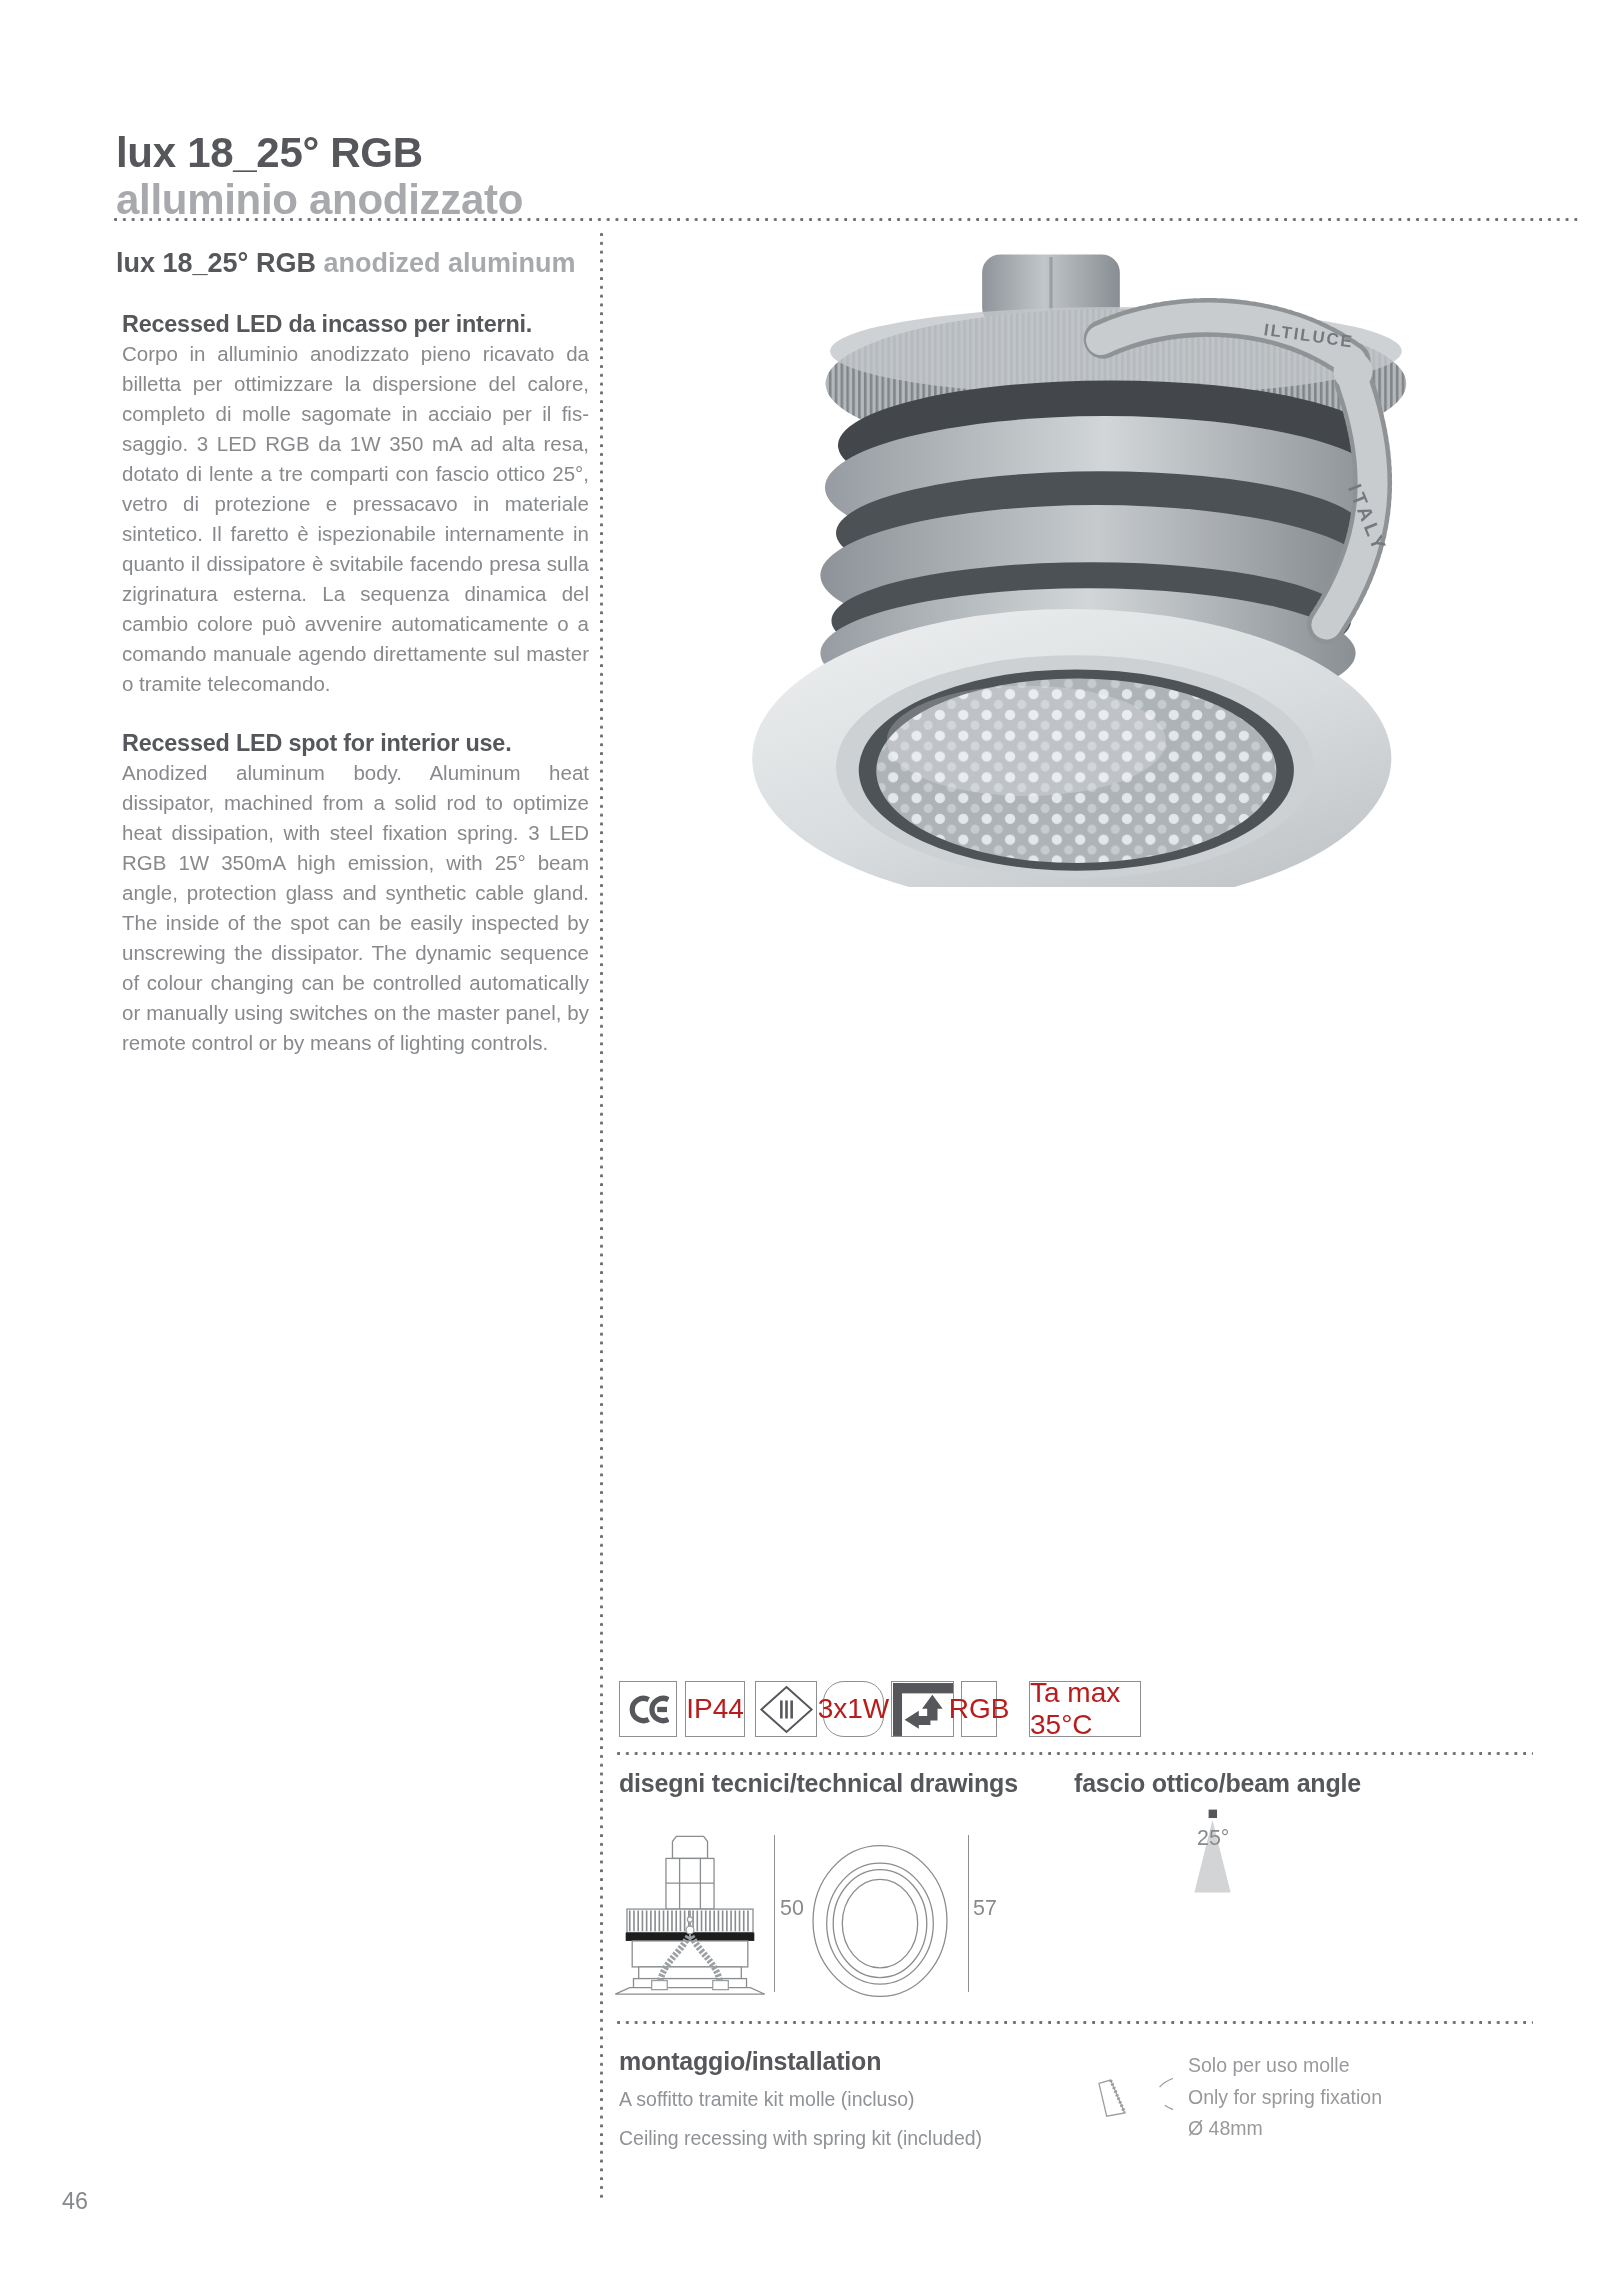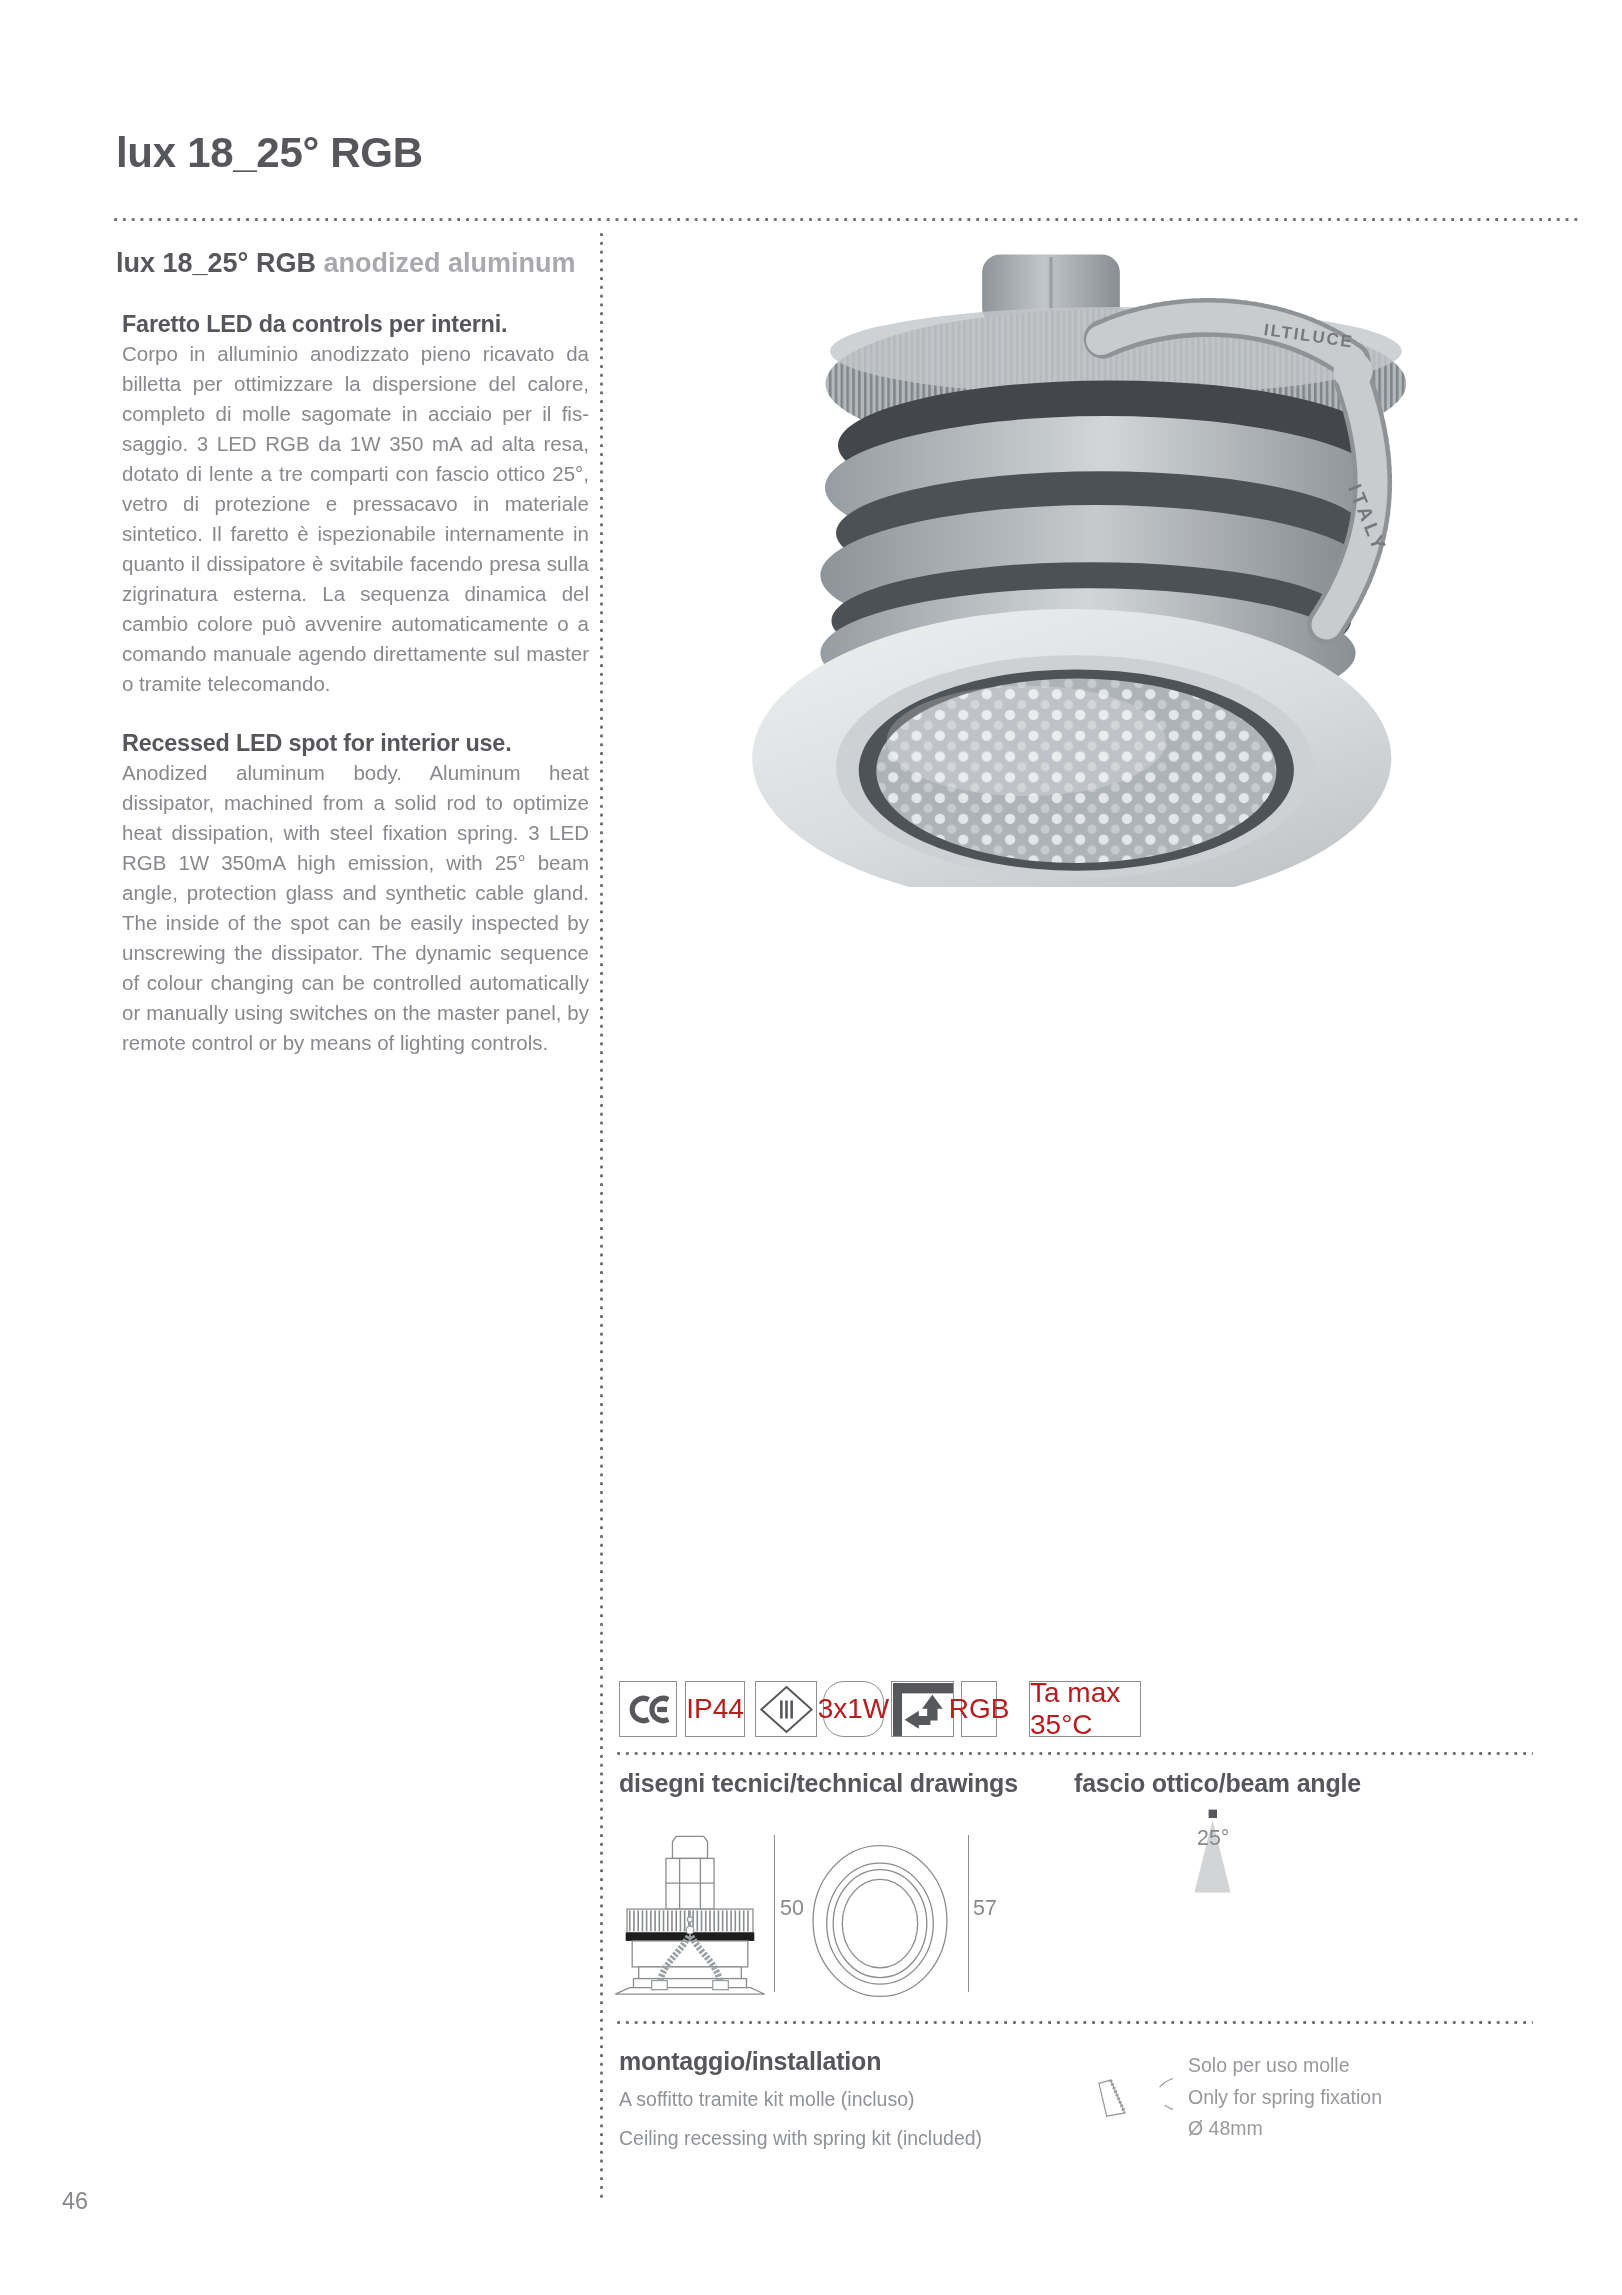--- a/index.html
+++ b/index.html
@@ -43,33 +43,34 @@
 
   .pagenum{left:62px;top:2188px;font-size:23.4px;color:#87898c;}
 </style>
 </head>
 <body>
 
 <div class="page">
 
   <div class="abs title">
     <div>lux 18_25° RGB</div>
+    <div class="sub">alluminio anodizzato</div>
   </div>
 
   <div class="hdots" style="left:114px;top:218px;width:1468px;"></div>
   <div class="vdots" style="left:600px;top:233px;height:1969px;"></div>
 
   <div class="abs variant">
     <span>lux 18_25° RGB</span>
     <span> </span>
     <span class="mat">anodized aluminum</span>
   </div>
 
   <section class="abs desc it-block">
-    <h3>Faretto LED da controls per interni.</h3>
+    <h3>Recessed LED da incasso per interni.</h3>
     <p>Corpo in alluminio anodizzato pieno ricavato da billetta per ottimizzare la dispersione del calore, completo di molle sagomate in acciaio per il fis­saggio. 3 LED RGB da 1W 350 mA ad alta resa, dotato di lente a tre comparti con fascio ottico 25°, vetro di protezione e pressacavo in mate­riale sintetico. Il faretto è ispezionabile interna­mente in quanto il dissipatore è svitabile facen­do presa sulla zigrinatura esterna. La sequenza dinamica del cambio colore può avvenire au­tomaticamente o a comando manuale agendo direttamente sul master o tramite telecomando.</p>
   </section>
 
   <section class="abs desc en-block">
     <h3>Recessed LED spot for interior use.</h3>
     <p>Anodized aluminum body. Aluminum heat dissipator, machined from a solid rod to optimize heat dissipation, with steel fixation spring. 3 LED RGB 1W 350mA high emission, with 25° beam angle, protection glass and synthetic cable gland. The inside of the spot can be easily inspected by unscrewing the dissipator. The dynamic sequence of colour changing can be controlled automatically or manually using switches on the master panel, by remote control or by means of lighting controls.</p>
   </section>
 
   <figure class="abs" style="left:747px;top:231px;width:695px;height:656px;margin:0;">
     <svg width="695" height="656" viewBox="0 0 1070 1010">

